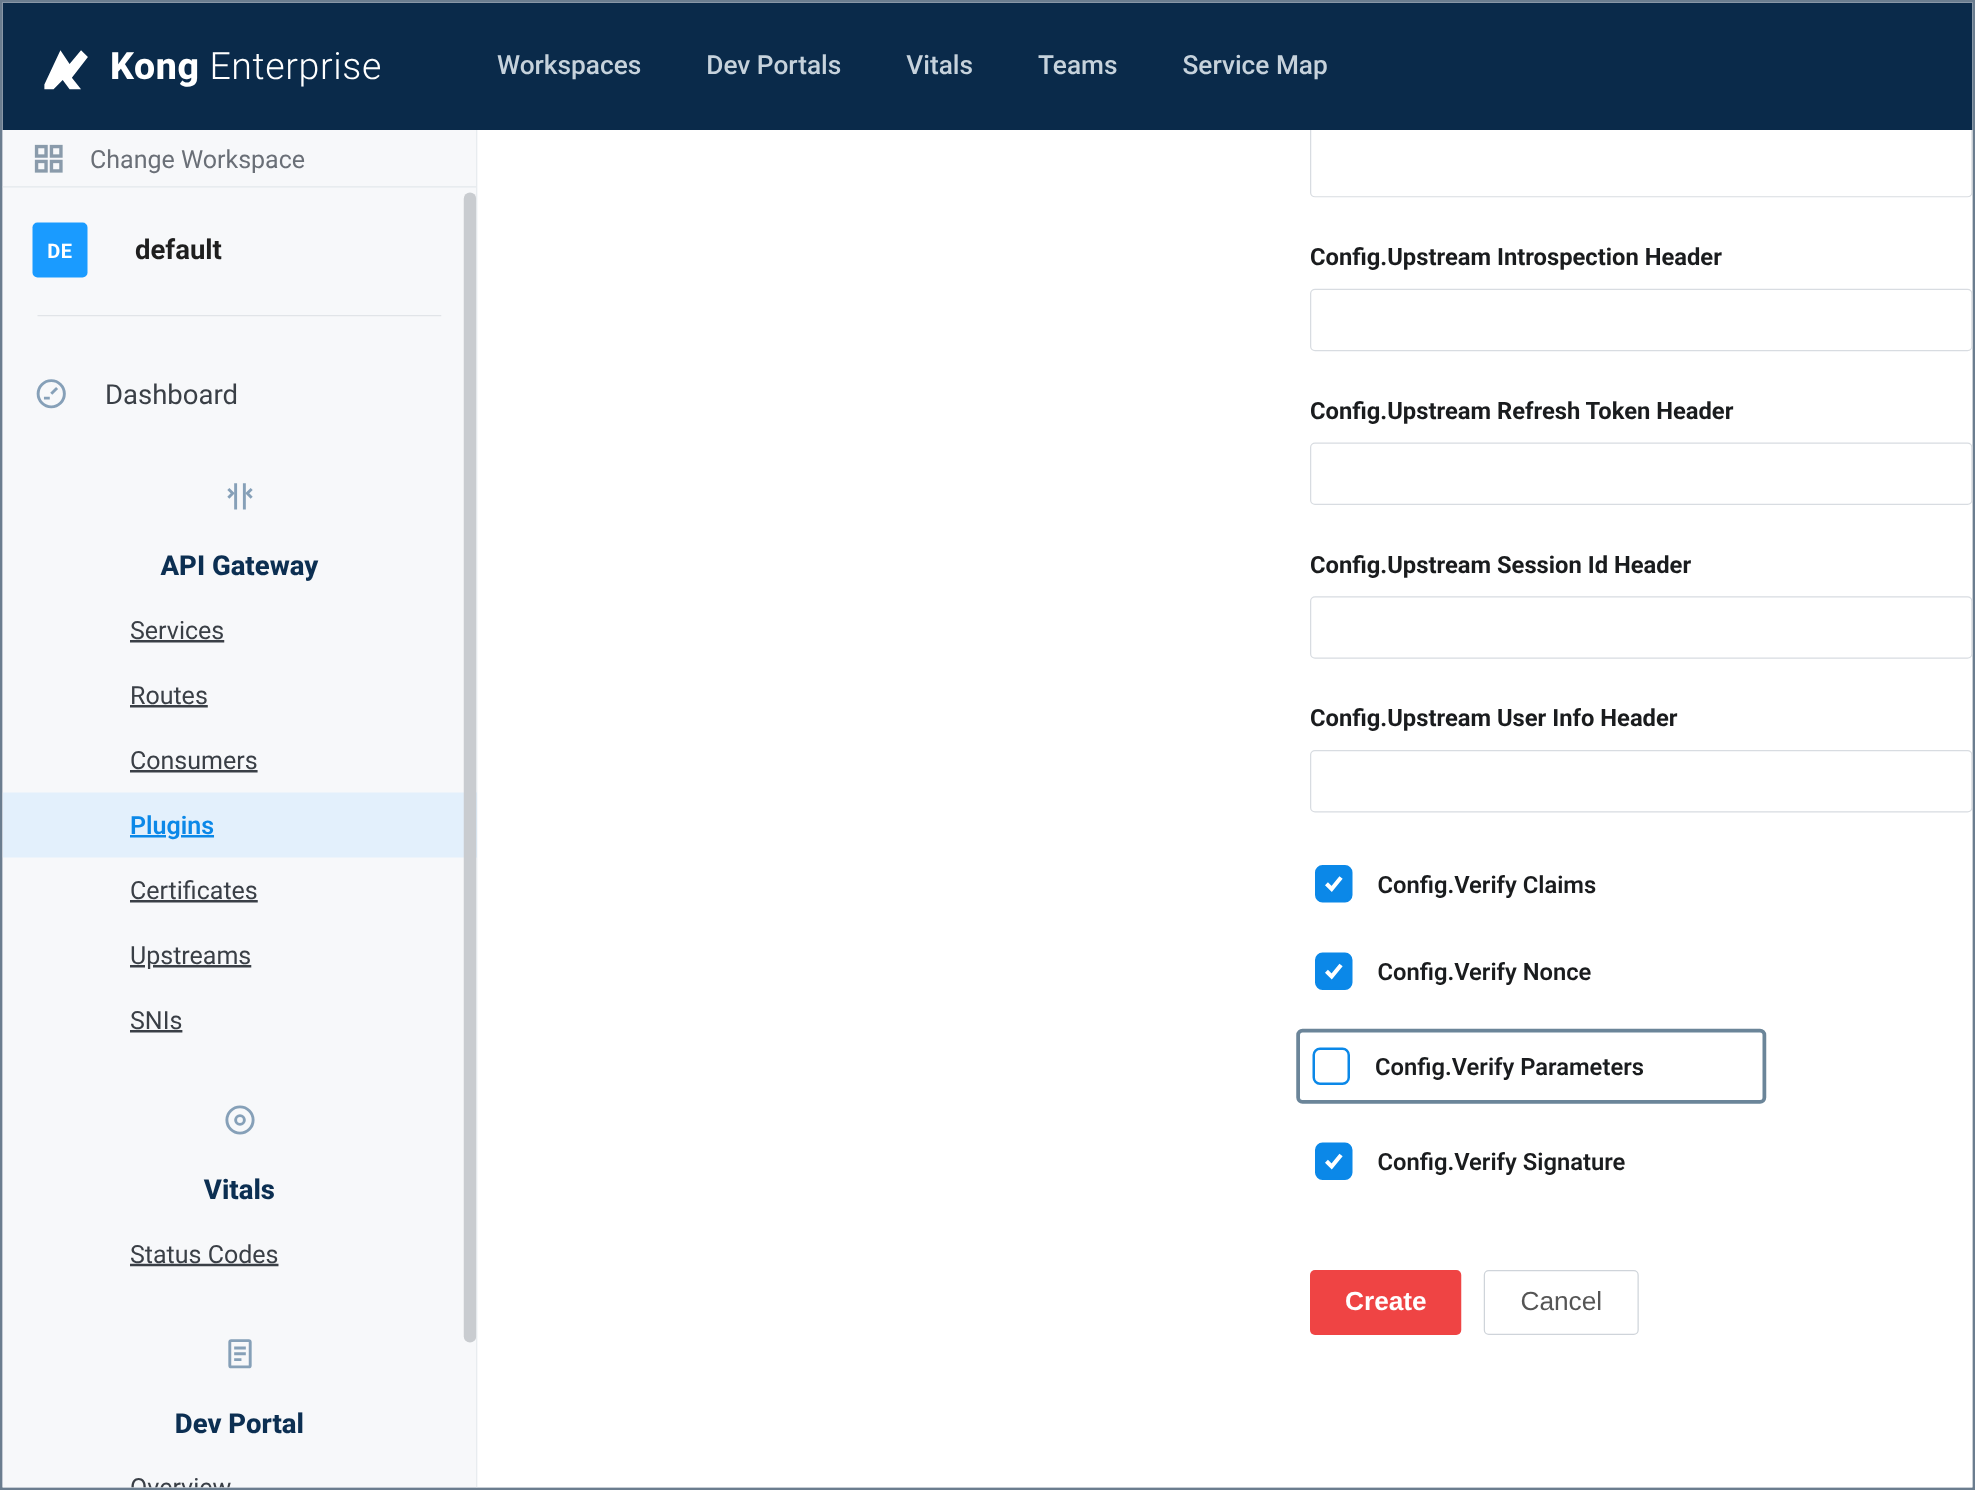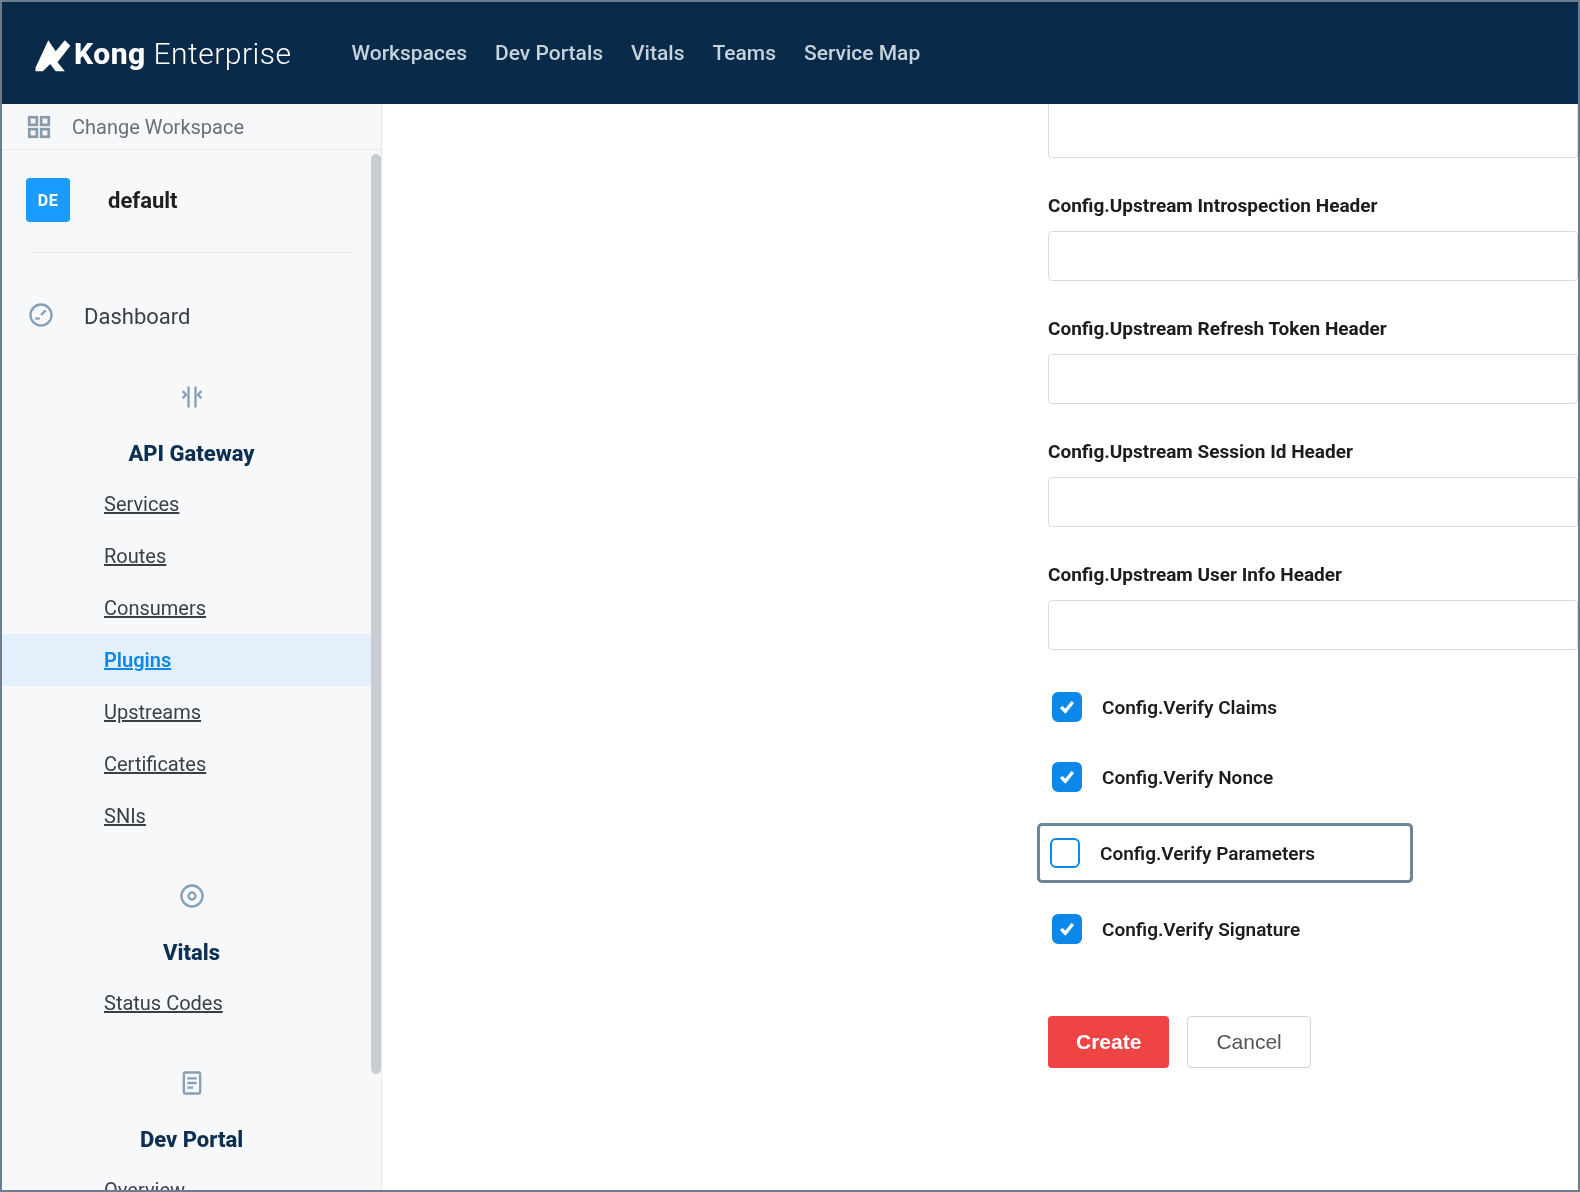--- a/index.html
+++ b/index.html
@@ -22,29 +22,30 @@
     color: #fff;
     height: 102px;
     display: flex;
     align-items: center;
     padding: 0 28px;
     gap: 40px;
   }
   .brand {
     display: flex;
     align-items: center;
+    gap: 14px;
     margin-right: 20px;
   }
   .brand-mark {
     width: 44px; height: 44px;
     color: #fff;
   }
   .brand-text { font-size: 30px; font-weight: 300; color:#fff; letter-spacing:.5px; white-space: nowrap;}
   .brand-text .strong { font-weight: 800; }
-  .navlinks { display: flex; gap: 28px; }
+  .navlinks { display: flex; gap: 52px; margin-left: 32px; }
   .navlinks a {
     color: #c6d2dc;
     font-size: 21px;
     text-decoration: none;
     font-weight: 500;
     cursor: pointer;
   }
 
   
   .shell { display: flex; height: calc(100% - 102px); }
@@ -286,22 +287,22 @@
             <path d="M9 3v18M15 3v18"></path>
               <path d="M4 7l3 3-3 3M20 7l-3 3 3 3"></path>
           </svg>
         </span>
         <span>API Gateway</span>
       </div>
       <div class="side-sub">Services</div>
       <div class="side-sub">Routes</div>
       <div class="side-sub">Consumers</div>
       <div class="side-sub active">Plugins</div>
+      <div class="side-sub">Certificates</div>
       <div class="side-sub">Upstreams</div>
-      <div class="side-sub">Certificates</div>
       <div class="side-sub">SNIs</div>
     </div>
 
     <div class="side-section">
       <div class="side-heading">
         <span class="icon">
           <svg viewBox="0 0 24 24" width="28" height="28" fill="none" stroke="currentColor" stroke-width="2">
             <circle cx="12" cy="12" r="9"></circle>
               <circle cx="12" cy="12" r="3"></circle>
           </svg>

